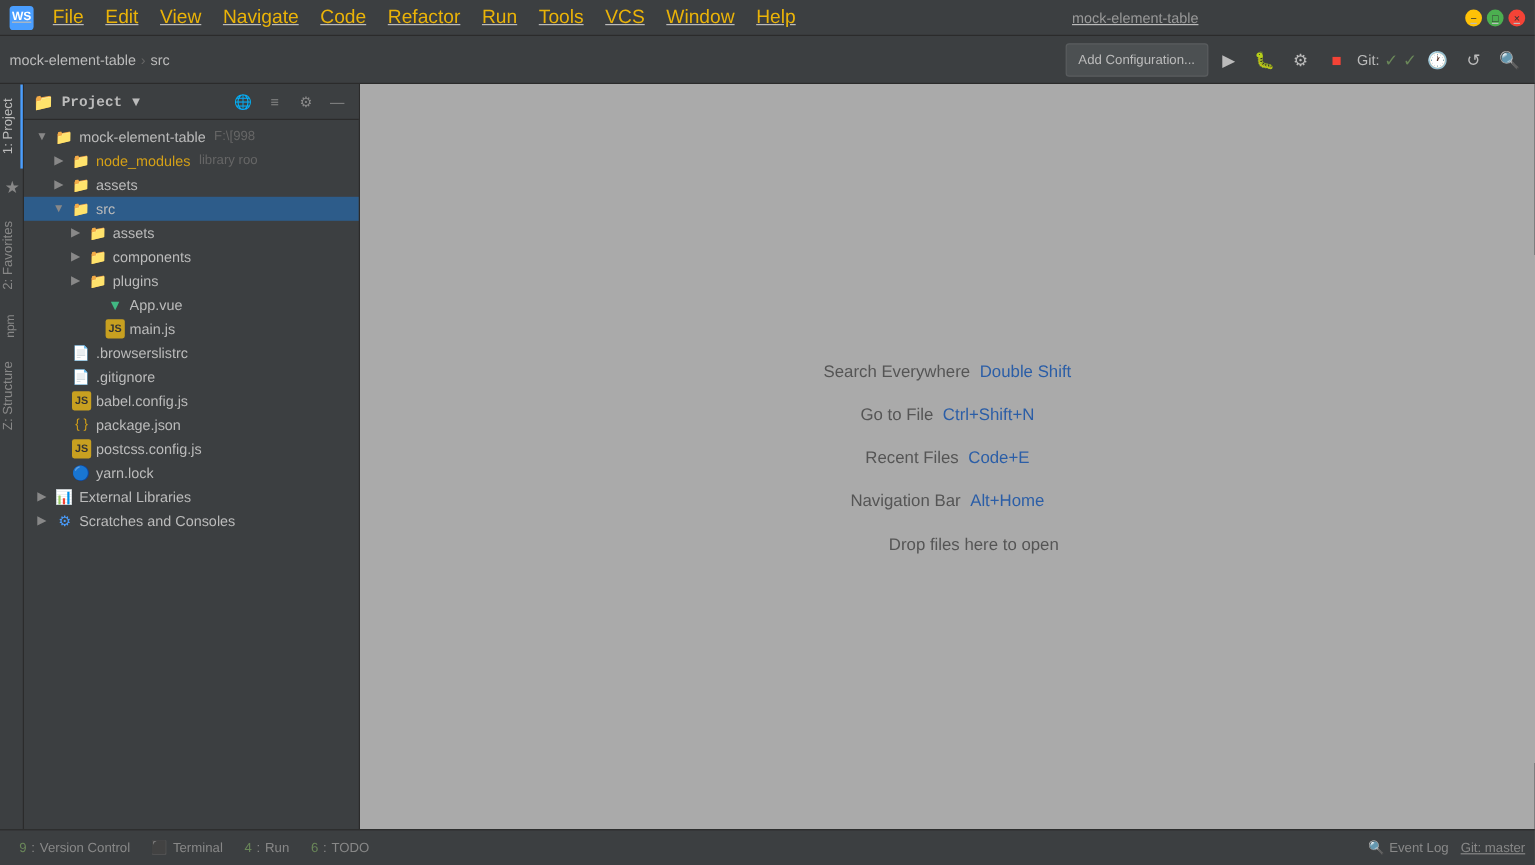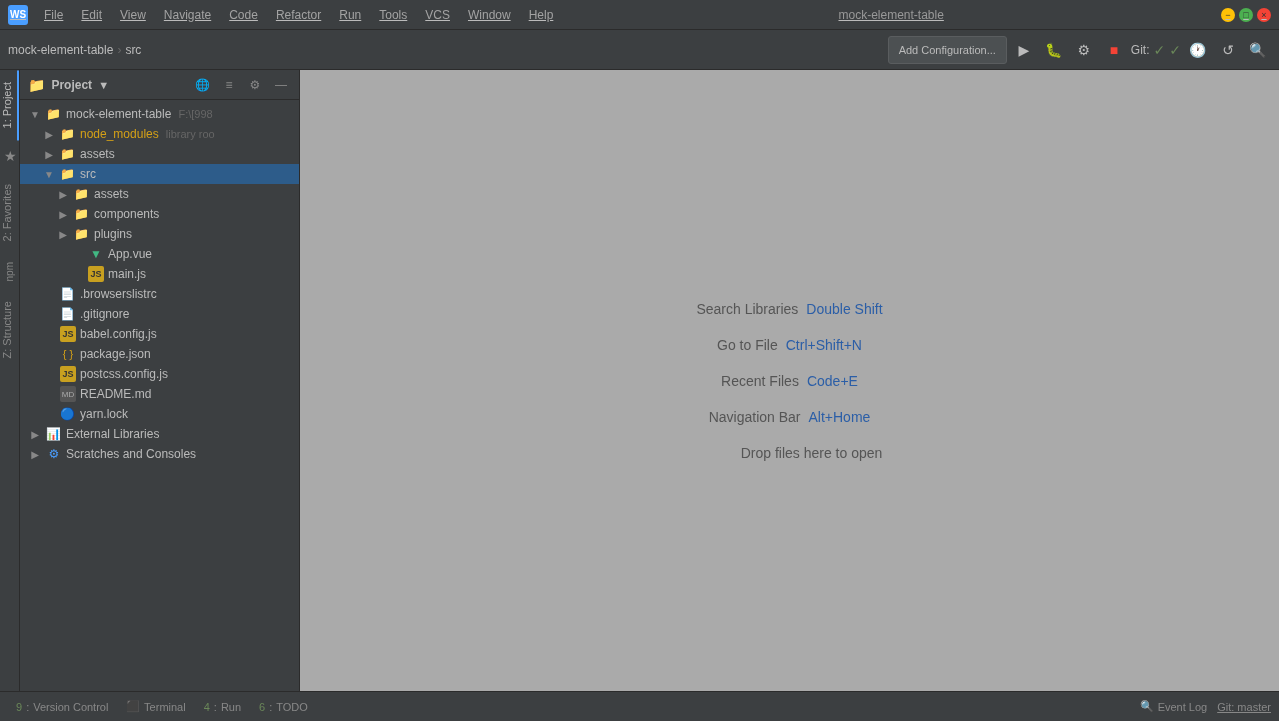--- a/index.html
+++ b/index.html
@@ -2,21 +2,21 @@
 <html><head>
   <meta charset="utf-8">
   <style>
     * { margin: 0; padding: 0; box-sizing: border-box; }
     body { font-family: 'Segoe UI', Arial, sans-serif; font-size: 13px; background: #3c3f41; color: #bbbbbb; width: 1279px; height: 721px; overflow: hidden; display: flex; flex-direction: column; }
 
     
     .title-bar { height: 30px; background: #3c3f41; display: flex; align-items: center; padding: 0 8px; gap: 8px; border-bottom: 1px solid #2b2b2b; text-decoration: underline; }
     .title-bar-logo { width: 20px; height: 20px; background: #4a9eff; border-radius: 3px; display: flex; align-items: center; justify-content: center; color: white; font-size: 10px; font-weight: bold; flex-shrink: 0; }
     .title-bar-menu { display: flex; gap: 2px; }
-    .menu-item { padding: 2px 8px; color: #a3a3a3; font-size: 12px; cursor: pointer; border-radius: 3px; }
+    .menu-item { padding: 2px 8px; color: #eab308; font-size: 16px; cursor: pointer; border-radius: 3px; }
     .title-bar-title { flex: 1; text-align: center; color: #999; font-size: 12px; }
     .title-bar-controls { display: flex; gap: 4px; }
     .title-btn { width: 14px; height: 14px; border-radius: 50%; border: none; cursor: pointer; display: flex; align-items: center; justify-content: center; font-size: 9px; color: #333; }
     .title-btn.minimize { background: #ffc107; }
     .title-btn.maximize { background: #4caf50; }
     .title-btn.close { background: #f44336; }
 
     
     .toolbar { height: 40px; background: #3c3f41; display: flex; align-items: center; padding: 0 8px; gap: 4px; border-bottom: 1px solid #2b2b2b; }
     .breadcrumb { display: flex; align-items: center; gap: 4px; color: #bbbbbb; font-size: 12px; }
@@ -27,21 +27,21 @@
     .git-section { display: flex; align-items: center; gap: 4px; color: #bbbbbb; font-size: 12px; }
     .git-check { color: #6a8759; font-size: 14px; }
     .git-check2 { color: #6a8759; font-size: 14px; }
 
     
     .main-layout { display: flex; flex: 1; overflow: hidden; }
 
     
     .project-panel { width: 280px; background: #3c3f41; border-right: 1px solid #2b2b2b; display: flex; flex-direction: column; }
     .panel-header { height: 30px; background: #3c3f41; display: flex; align-items: center; padding: 0 8px; gap: 6px; border-bottom: 1px solid #2b2b2b; }
-    .panel-title { font-size: 12px; font-weight: bold; color: #bbbbbb; }
+    .panel-title { font-size: 12px; font-weight: bold; color: #bbbbbb; font-family: Liberation Mono, monospace; }
     .panel-dropdown { font-size: 11px; color: #bbbbbb; cursor: pointer; }
     .panel-spacer { flex: 1; }
     .panel-icon-btn { width: 20px; height: 20px; background: transparent; border: none; color: #888; cursor: pointer; display: flex; align-items: center; justify-content: center; font-size: 12px; border-radius: 2px; }
 
     
     .file-tree { flex: 1; overflow-y: auto; overflow-x: hidden; padding: 4px 0; }
     .tree-item { display: flex; align-items: center; gap: 4px; padding: 2px 0; cursor: pointer; white-space: nowrap; overflow: hidden; }
     .tree-item.selected { background: #2d5c8a; }
     .tree-arrow { width: 14px; height: 14px; display: flex; align-items: center; justify-content: center; font-size: 10px; color: #888; flex-shrink: 0; }
     .tree-icon { width: 16px; height: 16px; flex-shrink: 0; display: flex; align-items: center; justify-content: center; font-size: 12px; }
@@ -233,25 +233,20 @@
         <div class="tree-icon" style="color:#d4a017;font-size:11px;">{ }</div>
         <span class="tree-label">package.json</span>
       </div>
 
       <div class="tree-item tree-indent-2">
         <div class="tree-arrow"></div>
         <div class="tree-icon" style="background:#c8a020;color:#333;font-size:9px;font-weight:bold;border-radius:2px;padding:1px 2px;">JS</div>
         <span class="tree-label">postcss.config.js</span>
       </div>
 
-      <div class="tree-item tree-indent-2">
-        <div class="tree-arrow"></div>
-        <div class="tree-icon" style="background:#555;color:#aaa;font-size:8px;border-radius:2px;padding:1px 2px;">MD</div>
-        <span class="tree-label">README.md</span>
-      </div>
 
       <div class="tree-item tree-indent-2">
         <div class="tree-arrow"></div>
         <div class="tree-icon yarn-icon">🔵</div>
         <span class="tree-label">yarn.lock</span>
       </div>
 
       <div class="ext-item">
         <div class="tree-arrow">▶</div>
         <div class="tree-icon ext-icon">📊</div>
@@ -261,21 +256,21 @@
       <div class="ext-item">
         <div class="tree-arrow">▶</div>
         <div class="tree-icon" style="color:#4a9eff;font-size:12px;">⚙</div>
         <span class="tree-label">Scratches and Consoles</span>
       </div>
     </div>
   </div>
 
   <div class="content-area">
     <div class="shortcut-row">
-      <span class="shortcut-label">Search Libraries</span>
+      <span class="shortcut-label">Search Everywhere</span>
       <span class="shortcut-key">Double Shift</span>
     </div>
     <div class="shortcut-row">
       <span class="shortcut-label">Go to File</span>
       <span class="shortcut-key">Ctrl+Shift+N</span>
     </div>
     <div class="shortcut-row">
       <span class="shortcut-label">Recent Files</span>
       <span class="shortcut-key">Code+E</span>
     </div>

